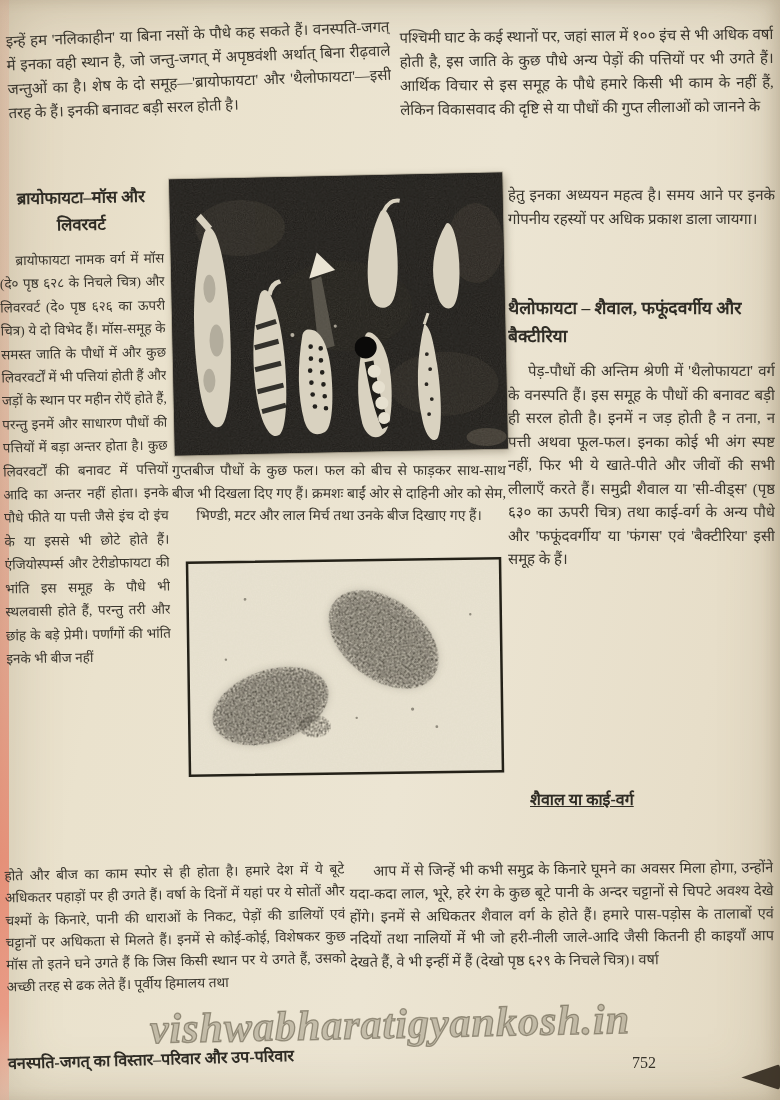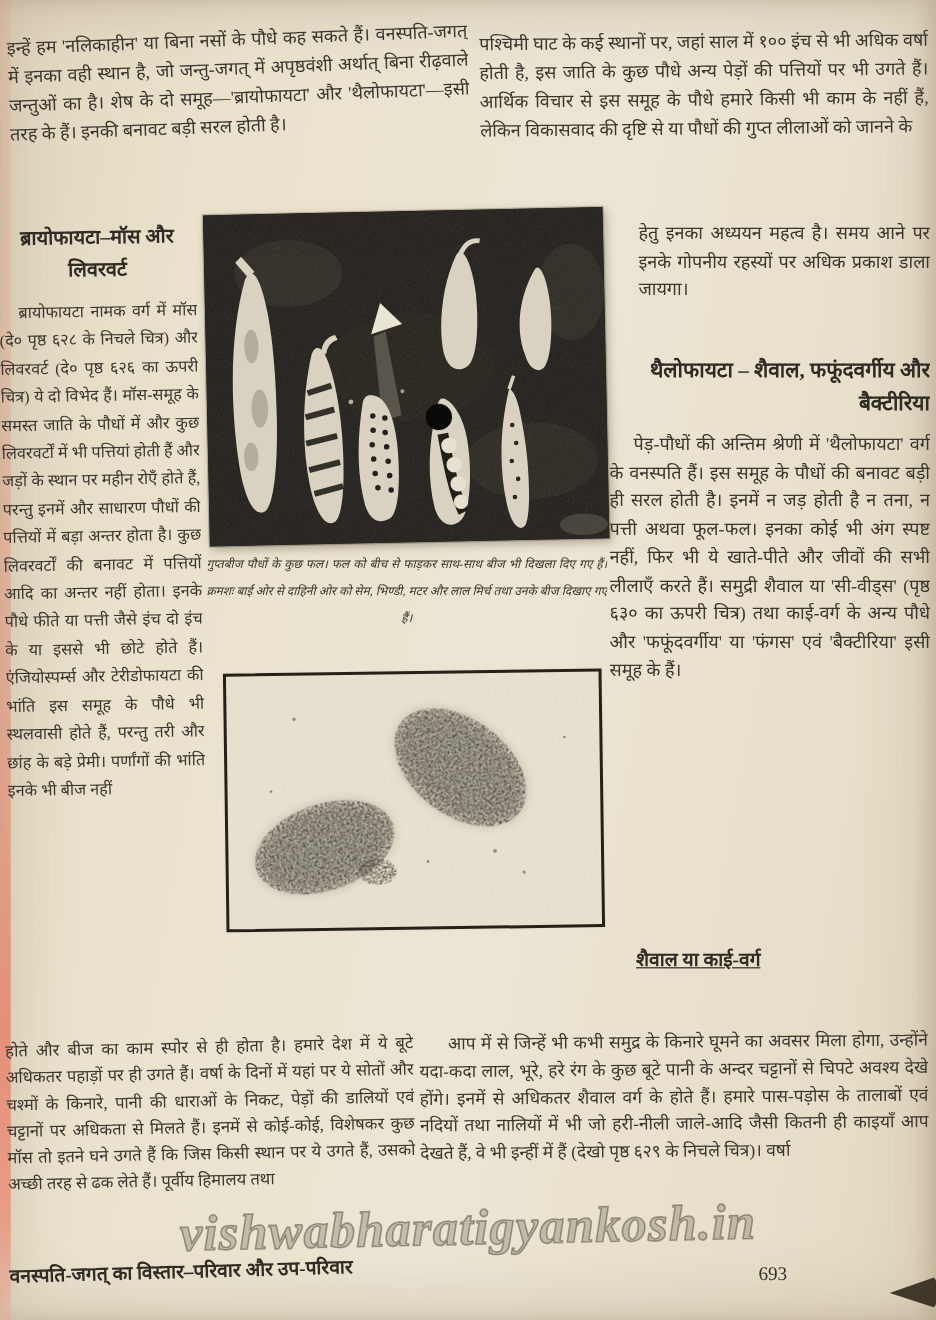--- a/index.html
+++ b/index.html
@@ -7,23 +7,23 @@
        font-family:"Liberation Serif","DejaVu Serif",serif;}
   .page{position:relative;width:780px;height:1100px;
         background:linear-gradient(100deg,#e2d7c0 0%,#eae2cd 22%,#ece5d3 55%,#e7dec9 85%,#e3d9c2 100%);
         box-shadow:inset 0 0 60px rgba(120,100,70,.28), inset -6px 0 14px rgba(110,90,60,.18);
         color:#3a362e;overflow:hidden;}
   .abs{position:absolute;}
   .body-text{text-align:justify;overflow:hidden;}
   .p-intro{font-size:15px;line-height:24px;}
   .narrow{font-size:13.5px;line-height:23.4px;}
   .h-side{font-weight:bold;font-size:16.5px;line-height:27px;text-align:center;color:#2f2c25;}
-  .h-main{font-weight:bold;font-size:17.5px;line-height:28px;text-align:right;color:#2f2c25;}
+  .h-main{font-weight:bold;font-size:17.5px;line-height:28px;text-align:left;color:#2f2c25;}
   .h-sub{font-weight:bold;font-size:16px;color:#2f2c25;text-decoration:underline;}
-  .caption{font-size:10px;line-height:22.5px;text-align:justify;text-align-last:center;overflow:hidden;font-style:italic;}
+  .caption{font-size:14px;line-height:22.5px;text-align:justify;text-align-last:center;overflow:hidden;}
   .rc{font-size:15px;line-height:23.5px;}
   .figure{box-shadow:0 0 0 1px rgba(40,35,25,.25), 2px 3px 8px rgba(60,50,30,.35);}
   .pink-edge{left:0;top:0;width:9px;height:1100px;
       background:linear-gradient(180deg,rgba(226,150,128,.20) 0%,rgba(226,145,122,.25) 30%,
                  rgba(227,135,112,.55) 55%,rgba(231,134,110,.85) 78%,rgba(234,150,128,.9) 92%,rgba(235,170,150,.45) 100%);}
   .corner-mark{right:0;bottom:10px;width:42px;height:26px;background:#31281d;
       clip-path:polygon(100% 0,100% 100%,8% 52%);border-radius:4px;opacity:.9;}
   .watermark{left:0;top:1000px;width:780px;text-align:center;
       font-size:42px;font-style:italic;font-weight:bold;letter-spacing:1px;
       color:rgba(104,95,76,.30);-webkit-text-stroke:1.3px rgba(90,82,64,.55);
@@ -170,31 +170,31 @@
         <circle cx="285" cy="58" r="1.2"></circle>
           <circle cx="40" cy="100" r="1.2"></circle>
           <circle cx="226" cy="152" r="1.6"></circle>
       </g>
       <rect x="2.5" y="2.5" width="313" height="213" fill="none" stroke="#242118" stroke-width="2.5"></rect>
     </svg>
   </div>
 
 
   <div class="abs" style="left:508px;top:184px;width:267px;height:664px;overflow:hidden;">
-    <div class="body-text rc" style="height:100px;margin-left:24px;">हेतु इनका अध्ययन महत्व है। समय आने पर इनके गोपनीय रहस्यों पर अधिक प्रकाश डाला जायगा।</div>
+    <div class="body-text rc" style="height:100px;">हेतु इनका अध्ययन महत्व है। समय आने पर इनके गोपनीय रहस्यों पर अधिक प्रकाश डाला जायगा।</div>
     <div class="h-main" style="margin-top:10px;">थैलोफायटा – शैवाल, फफूंदवर्गीय और बैक्टीरिया</div>
     <div class="body-text rc" style="margin-top:10px;height:412px;text-indent:20px;">पेड़-पौधों की अन्तिम श्रेणी में 'थैलोफायटा' वर्ग के वनस्पति हैं। इस समूह के पौधों की बनावट बड़ी ही सरल होती है। इनमें न जड़ होती है न तना, न पत्ती अथवा फूल-फल। इनका कोई भी अंग स्पष्ट नहीं, फिर भी ये खाते-पीते और जीवों की सभी लीलाएँ करते हैं। समुद्री शैवाल या 'सी-वीड्स' (पृष्ठ ६३० का ऊपरी चित्र) तथा काई-वर्ग के अन्य पौधे और 'फफूंदवर्गीय' या 'फंगस' एवं 'बैक्टीरिया' इसी समूह के हैं।</div>
     <div class="h-sub" style="margin-top:16px;margin-left:22px;">शैवाल या काई-वर्ग</div>
   </div>
 
   <div class="abs body-text" style="left:6px;top:862px;width:340px;height:180px;font-size:13.8px;line-height:22.3px;transform:rotate(-1.2deg);">होते और बीज का काम स्पोर से ही होता है। हमारे देश में ये बूटे अधिकतर पहाड़ों पर ही उगते हैं। वर्षा के दिनों में यहां पर ये सोतों और चश्मों के किनारे, पानी की धाराओं के निकट, पेड़ों की डालियों एवं चट्टानों पर अधिकता से मिलते हैं। इनमें से कोई-कोई, विशेषकर कुछ मॉस तो इतने घने उगते हैं कि जिस किसी स्थान पर ये उगते हैं, उसको अच्छी तरह से ढक लेते हैं। पूर्वीय हिमालय तथा</div>
 
   <div class="abs body-text" style="left:350px;top:858px;width:424px;height:184px;font-size:14.5px;line-height:22.8px;text-indent:24px;transform:rotate(-0.5deg);">आप में से जिन्हें भी कभी समुद्र के किनारे घूमने का अवसर मिला होगा, उन्होंने यदा-कदा लाल, भूरे, हरे रंग के कुछ बूटे पानी के अन्दर चट्टानों से चिपटे अवश्य देखे होंगे। इनमें से अधिकतर शैवाल वर्ग के होते हैं। हमारे पास-पड़ोस के तालाबों एवं नदियों तथा नालियों में भी जो हरी-नीली जाले-आदि जैसी कितनी ही काइयाँ आप देखते हैं, वे भी इन्हीं में हैं (देखो पृष्ठ ६२९ के निचले चित्र)। वर्षा</div>
 
   <div class="abs watermark">vishwabharatigyankosh.in</div>
 
   <div class="abs footer-title">वनस्पति-जगत् का विस्तार–परिवार और उप-परिवार</div>
 
-  <div class="abs page-num">693</div>
+  <div class="abs page-num">752</div>
 
   <div class="abs corner-mark"></div>
 
 </div>
 
 </body></html>

